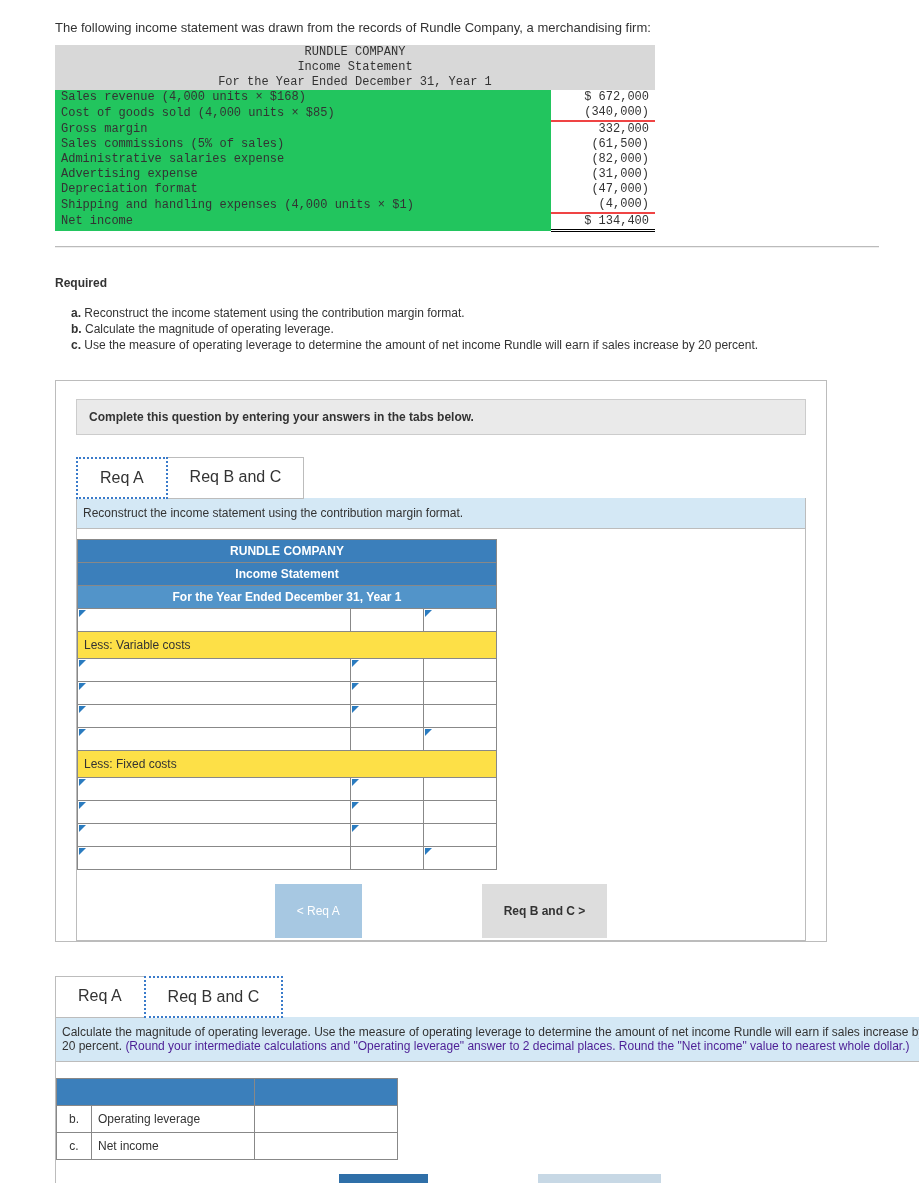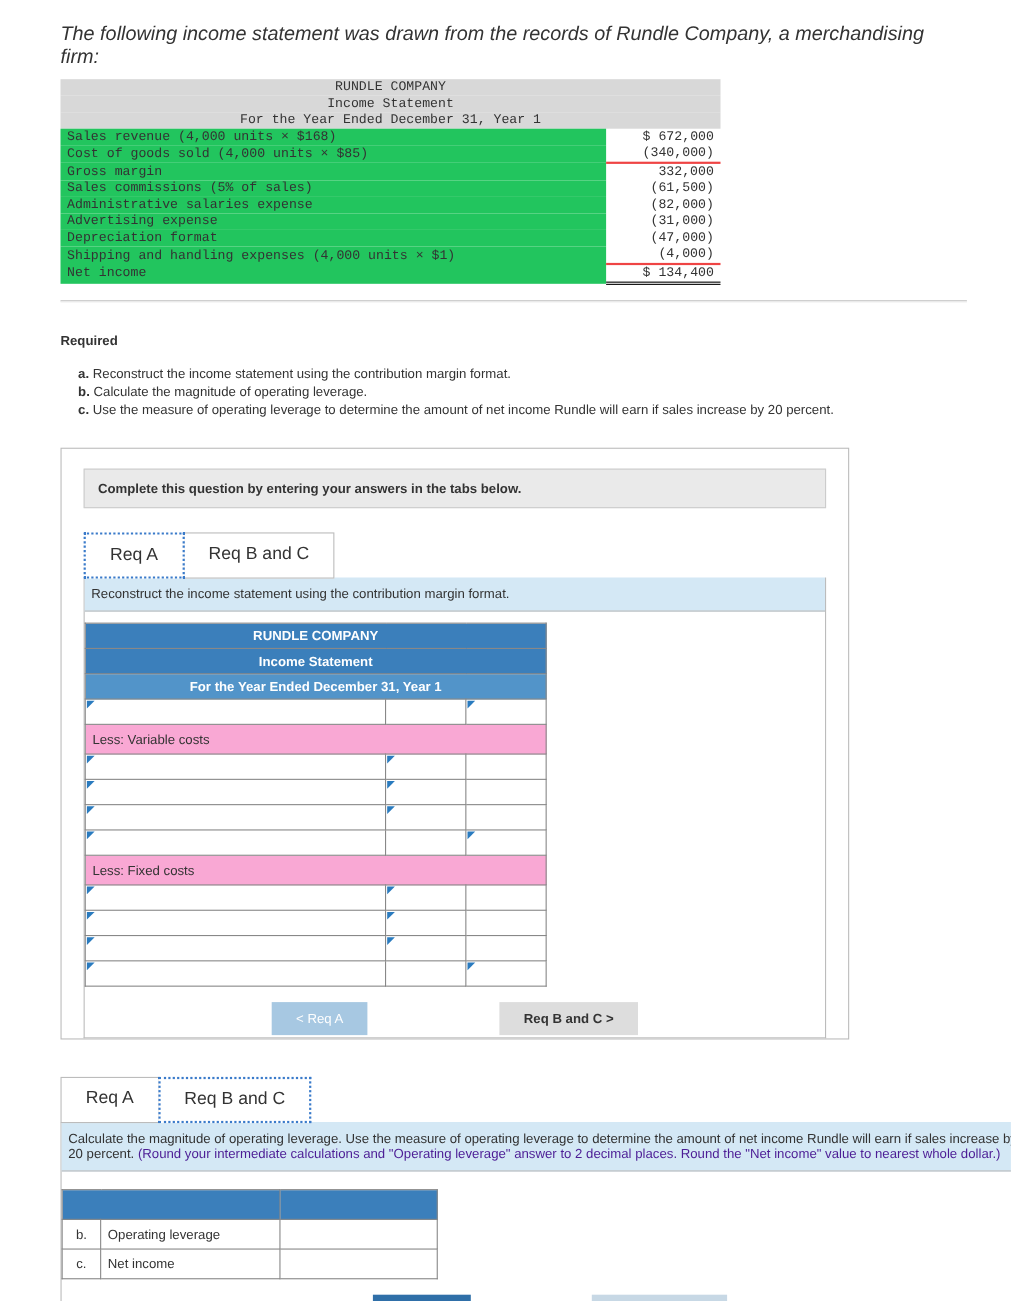--- a/index.html
+++ b/index.html
@@ -8,23 +8,22 @@
     margin: 0;
     padding: 0;
     color: #333;
     background: #fff;
   }
   .page {
     padding: 20px 40px 40px 55px;
   }
   .intro {
     color: #333;
-    font-size: 18px;
+    font-size: 13px;
     margin-bottom: 10px;
-    font-style: italic;
   }
   .mono-table {
     font-family: "Courier New", monospace;
     font-size: 12px;
     border-collapse: collapse;
     width: 600px;
     margin-top: 6px;
   }
   .mono-table td { padding: 0 6px; line-height: 1.25; }
   .mono-head { background: #d8d8d8; text-align: center; }
@@ -41,21 +40,21 @@
   }
   .required-title { font-weight: bold; margin-bottom: 8px; }
   .req-list { margin: 16px; padding: 0; list-style: none; }
   .req-list li { margin-bottom: 2px; }
   .req-list b { font-weight: bold; }
 
   .answer-block {
     border: 1px solid #bcbcbc;
     margin-top: 28px;
     padding: 18px 20px 0 20px;
-    width: 717px;
+    width: 772px;
     box-sizing: border-box;
     overflow: hidden;
   }
   .instruction-bar {
     background: #eaeaea;
     border: 1px solid #ccc;
     padding: 10px 12px;
     font-weight: bold;
     margin-bottom: 22px;
   }
@@ -80,31 +79,31 @@
     padding: 12px 12px 12px 12px;
   }
   .panel-a-head { background: #d4e8f5; padding: 8px 6px; margin: -12px -12px 10px -12px; border-bottom: 1px solid #bcbcbc; }
   .panel-bc-head { background: #d4e8f5; padding: 8px 6px; margin: -12px -12px 10px -12px; border-bottom: 1px solid #bcbcbc; }
   .orange { color: #4c1d95; }
 
   .input-table { border-collapse: collapse; }
   .input-table th, .input-table td { border: 1px solid #888; font-size: 12px; }
   .hdr-blue { background: #3b7fbb; color: #fff; font-weight: bold; text-align: center; padding: 4px 6px; }
   .hdr-blue2 { background: #5294c9; color: #fff; font-weight: bold; text-align: center; padding: 4px 6px; }
-  .label-cell { background: #f9a8d4; padding: 3px 6px; height: 20px; }
+  .label-cell { background: #fde047; padding: 3px 6px; height: 20px; }
   .empty-cell { background: #fff; font-size: 11px; }
   .empty-cell .inner { position: relative; height: 20px; }
   .tri {
     position: absolute; top: 0; left: 0;
     width: 0; height: 0;
     border-top: 7px solid #2a7bbf;
     border-right: 7px solid transparent;
   }
   .nav-row { margin-top: 14px; display: flex; gap: 120px; justify-content: center; padding-bottom: 2px;}
-  .nav-btn { padding: 8px 22px; font-size: 12px; border: none; cursor: pointer; }
+  .nav-btn { padding: 20px 22px; font-size: 12px; border: none; cursor: pointer; }
   .nav-prev-disabled { background: #a7c8e2; color: #fff; }
   .nav-prev-enabled { background: #2f6fa8; color: #fff; font-weight: bold; }
   .nav-next-enabled { background: #ddd; color: #333; font-weight: bold; }
   .nav-next-disabled { background: #c7d8e5; color: #8aa; }
 
   .bc-table { border-collapse: collapse; margin-top: 4px;}
   .bc-table td, .bc-table th { border:1px solid #888; padding:3px 6px; font-size:12px; height: 20px;}
   .bc-idx { width: 22px; text-align: center; }
   .bc-blank-head { background:#3b7fbb; width: 130px; height:20px;}
   .bc-input { width: 130px; background:#fff;}

